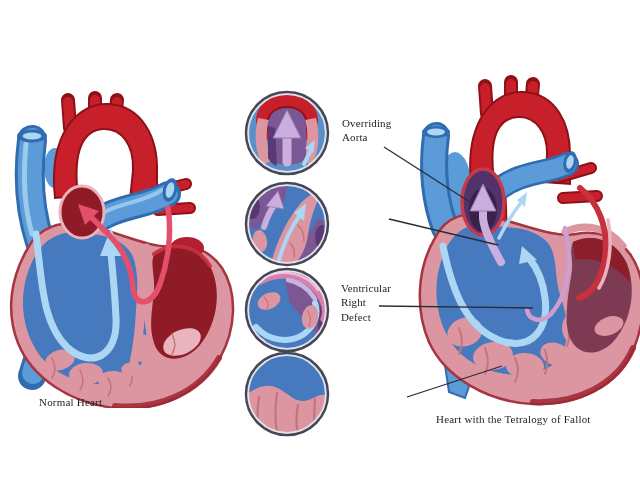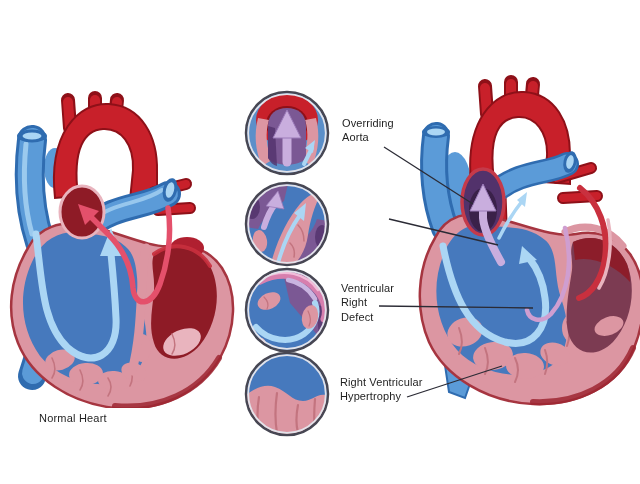--- a/index.html
+++ b/index.html
@@ -1,17 +1,17 @@
 <!DOCTYPE html>
 <html style="--background: #ffffff; --labelText: #1f1f1f; --leaderLine: #2b2b35; --red: #c8202a; --redDark: #8e1018; --maroon: #a63540; --rim: #9e2733; --blue: #5b9bd8; --blueDark: #2f6cb0; --chamberBlue: #4679bd; --blueLight: #abd6f4; --pink: #dc96a2; --pinkDark: #c3747f; --pinkLight: #e9b4be; --lvRed: #8e1b26; --brightRed: #c9303e; --mauve: #7c3b52; --purple: #7b5894; --purpleDark: #52326b; --purpleDeep: #3a2149; --purpleLight: #c9aede; --purpleEdge: #9a7ab8; --lavender: #c9b4e0; --magenta: #d77fae; --arrowRed: #e4506b; --shuntPink: #cf9ed0; --ringDark: #474753; --ringLight: #e2e3ea; --insetBlue: #5b8fc9; --ovalRim: #c43a4a;"><head>
 <meta charset="utf-8">
 <style>
   html,body{margin:0;padding:0;}
   .canvas{position:relative;width:640px;height:484px;background:var(--background,#fff);overflow:hidden;
-          font-family:Liberation Sans, sans-serif;}
+          font-family:Liberation Serif, serif;}
   .abs{position:absolute;}
   .feature-label{position:absolute;font-size:11px;line-height:1.3;color:var(--labelText,#1f1f1f);
                  white-space:pre-line;letter-spacing:.1px;}
   .caption{position:absolute;font-size:11px;color:var(--labelText,#1f1f1f);letter-spacing:.2px;}
   svg{display:block;}
   .rc{stroke-linecap:round;}
   
   .fRed{fill:var(--red)} .fRedDark{fill:var(--redDark)} .fRim{fill:var(--rim)}
   .fBlue{fill:var(--blue)} .fBlueDark{fill:var(--blueDark)} .fChamber{fill:var(--chamberBlue)}
   .fBlueLight{fill:var(--blueLight)} .fPink{fill:var(--pink)} .fPinkLight{fill:var(--pinkLight)}
@@ -300,18 +300,17 @@
     <line x1="389" y1="219" x2="498" y2="245" class="sLine" stroke-width="1.3"></line>
     <line x1="379" y1="306" x2="533" y2="308" class="sLine" stroke-width="1.3"></line>
     <line x1="407" y1="397" x2="502" y2="366" class="sLine" stroke-width="1.3"></line>
   </svg>
 
   <div class="feature-label" style="left:342px;top:116px">Overriding
 Aorta</div>
   <div class="feature-label" style="left:341px;top:281px">Ventricular
 Right
 Defect</div>
-  <div class="feature-label" style="left:340px;top:375px">Right Ventricular
-Hypertrophy</div>
-
-  <div class="caption" style="left:39px;top:412px">Normal Heart</div>
+
+  <div class="caption" style="left:39px;top:396px">Normal Heart</div>
+  <div class="caption" style="left:436px;top:413px">Heart with the Tetralogy of Fallot</div>
 
 </div>
 
 </body></html>

